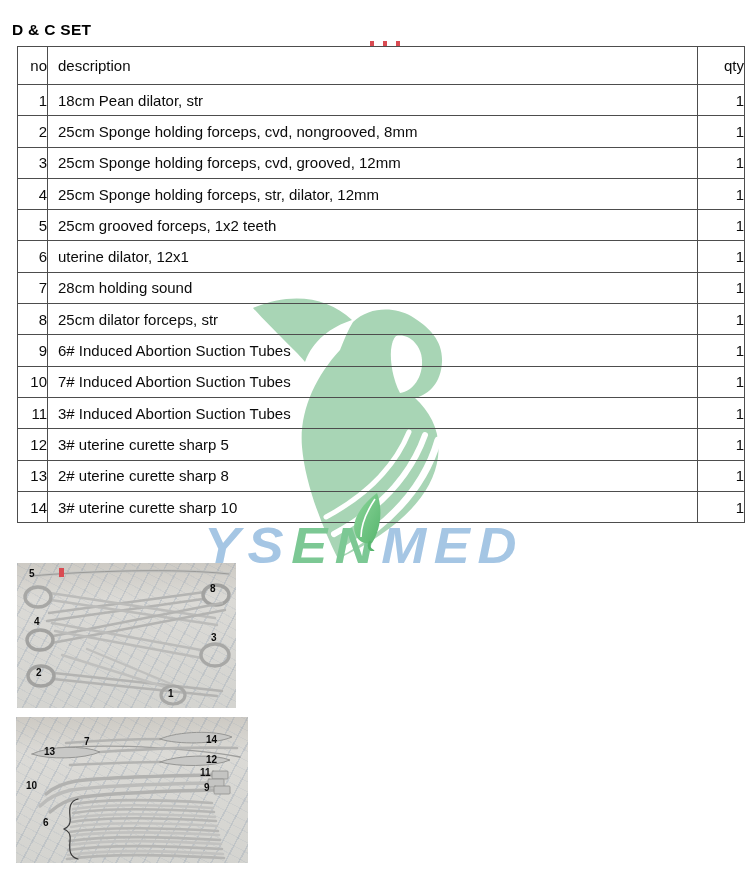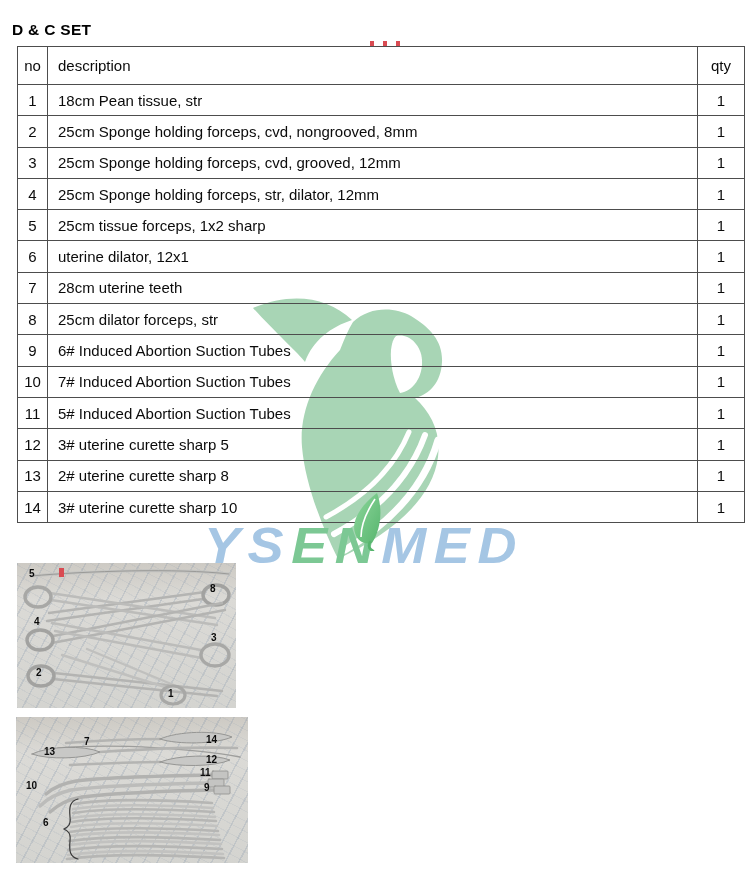--- a/index.html
+++ b/index.html
@@ -24,21 +24,21 @@
   .wm-leaf{position:absolute;left:347px;top:491px;z-index:2;}
 
   
   table.items{position:absolute;left:17px;top:46px;width:727px;z-index:1;
               border-collapse:collapse;table-layout:fixed;background:transparent;}
   table.items th,table.items td{border:1.5px solid #4d4d4d;font-size:15px;padding:0;
               background:transparent;font-weight:normal;color:#0b0b0b;}
   table.items col.c1{width:30px;} table.items col.c2{width:650px;} table.items col.c3{width:47px;}
   table.items thead th{height:37px;}
   table.items tbody td{height:30.3px;}
-  .cell-no,.cell-qty{text-align:center;}
+  .cell-no,.cell-qty{text-align:right;}
   .cell-desc{text-align:left;padding-left:10px !important;}
   thead .cell-desc{padding-left:10px !important;}
 
   
   .photo{position:absolute;z-index:3;
      background-color:#d6d5d1;
      background-image:
        repeating-linear-gradient(118deg, rgba(120,140,165,.22) 0 1.5px, transparent 1.5px 12px),
        repeating-linear-gradient(28deg, rgba(120,140,165,.10) 0 1px, transparent 1px 9px),
        linear-gradient(180deg,#cdcac4 0%,#dbdad6 25%,#d4d4d0 100%);}
@@ -98,21 +98,21 @@
     <thead>
       <tr>
         <th class="cell-no">no</th>
         <th class="cell-desc">description</th>
         <th class="cell-qty">qty</th>
       </tr>
     </thead>
     <tbody>
     <tr>
       <td class="cell-no c-no">1</td>
-      <td class="cell-desc c-desc">18cm Pean tissue, str</td>
+      <td class="cell-desc c-desc">18cm Pean dilator, str</td>
       <td class="cell-qty c-qty">1</td>
     </tr>
 
     <tr>
       <td class="cell-no c-no">2</td>
       <td class="cell-desc c-desc">25cm Sponge holding forceps, cvd, nongrooved, 8mm</td>
       <td class="cell-qty c-qty">1</td>
     </tr>
 
     <tr>
@@ -122,33 +122,33 @@
     </tr>
 
     <tr>
       <td class="cell-no c-no">4</td>
       <td class="cell-desc c-desc">25cm Sponge holding forceps, str, dilator, 12mm</td>
       <td class="cell-qty c-qty">1</td>
     </tr>
 
     <tr>
       <td class="cell-no c-no">5</td>
-      <td class="cell-desc c-desc">25cm tissue forceps, 1x2 sharp</td>
+      <td class="cell-desc c-desc">25cm grooved forceps, 1x2 teeth</td>
       <td class="cell-qty c-qty">1</td>
     </tr>
 
     <tr>
       <td class="cell-no c-no">6</td>
       <td class="cell-desc c-desc">uterine dilator, 12x1</td>
       <td class="cell-qty c-qty">1</td>
     </tr>
 
     <tr>
       <td class="cell-no c-no">7</td>
-      <td class="cell-desc c-desc">28cm uterine teeth</td>
+      <td class="cell-desc c-desc">28cm holding sound</td>
       <td class="cell-qty c-qty">1</td>
     </tr>
 
     <tr>
       <td class="cell-no c-no">8</td>
       <td class="cell-desc c-desc">25cm dilator forceps, str</td>
       <td class="cell-qty c-qty">1</td>
     </tr>
 
     <tr>
@@ -158,21 +158,21 @@
     </tr>
 
     <tr>
       <td class="cell-no c-no">10</td>
       <td class="cell-desc c-desc">7# Induced Abortion Suction Tubes</td>
       <td class="cell-qty c-qty">1</td>
     </tr>
 
     <tr>
       <td class="cell-no c-no">11</td>
-      <td class="cell-desc c-desc">5# Induced Abortion Suction Tubes</td>
+      <td class="cell-desc c-desc">3# Induced Abortion Suction Tubes</td>
       <td class="cell-qty c-qty">1</td>
     </tr>
 
     <tr>
       <td class="cell-no c-no">12</td>
       <td class="cell-desc c-desc">3# uterine curette sharp 5</td>
       <td class="cell-qty c-qty">1</td>
     </tr>
 
     <tr>

